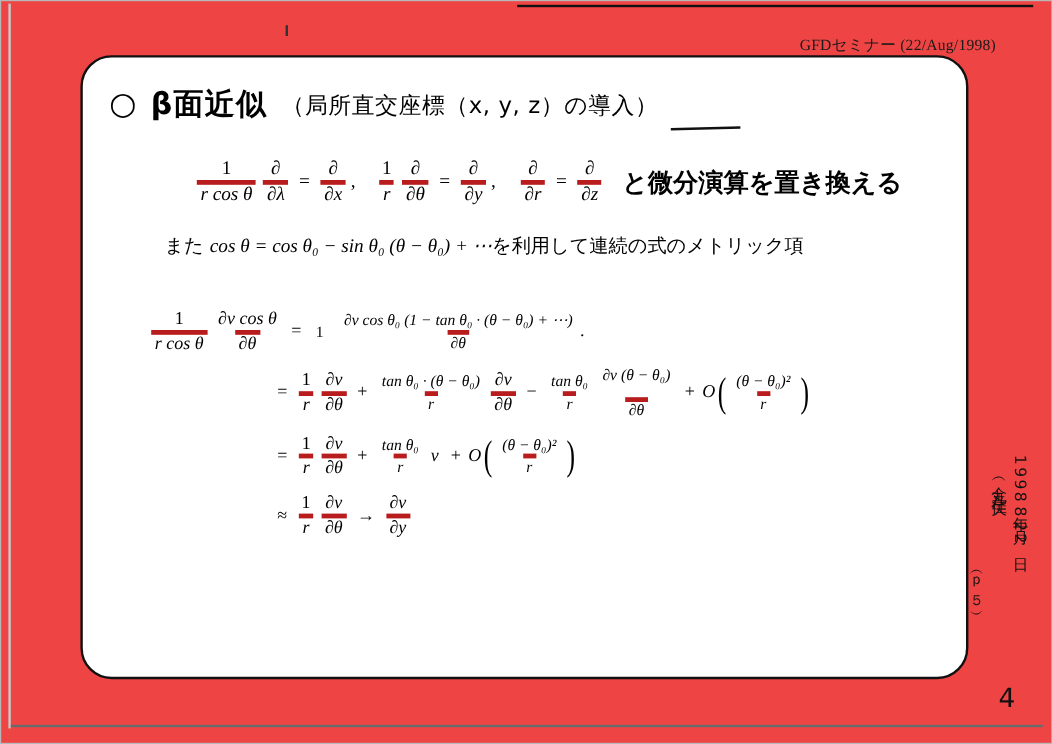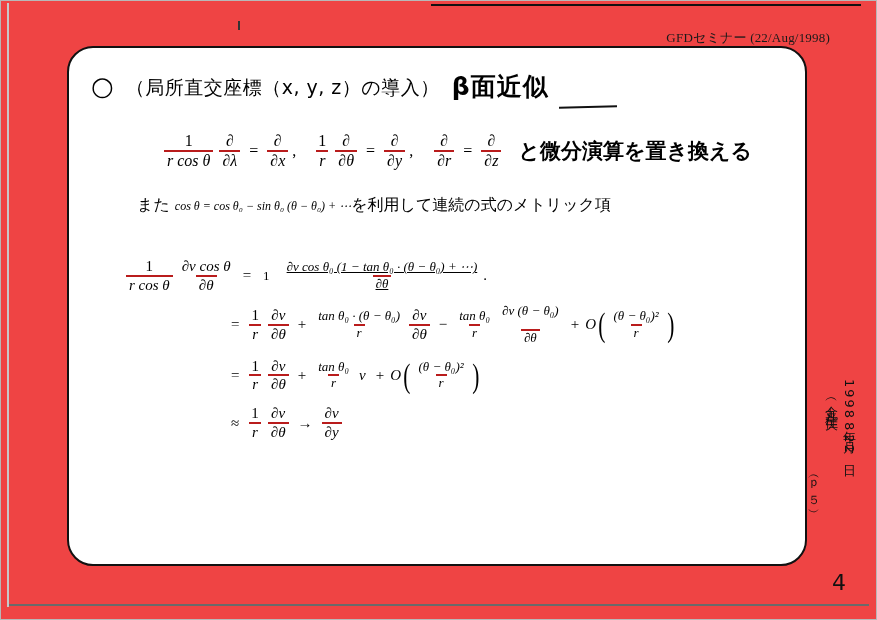--- a/index.html
+++ b/index.html
@@ -119,21 +119,21 @@
   .it { font-style: italic; }
   .frac {
     display: inline-flex;
     flex-direction: column;
     align-items: center;
     vertical-align: middle;
     margin: 0 3px;
     line-height: 1.12;
   }
   .frac > .num { padding: 0 3px; }
-  .frac > .den { padding: 0 3px; border-top: 2px solid #b91c1c; }
+  .frac > .den { padding: 0 3px; border-top: 4px solid #b91c1c; }
   .paren-big {
     display: inline-block;
     font-size: 2.3em;
     font-weight: 300;
     vertical-align: middle;
     transform: scaleX(0.62);
     line-height: 0.6;
   }
 
   
@@ -160,21 +160,21 @@
     position: absolute;
     left: 68px;
     top: 143px;
     width: 660px;
     font-family: "DejaVu Sans", sans-serif;
     font-size: 16px;
     line-height: 1.75;
   }
   #text-line2 .inline-math {
     font-family: "Liberation Serif", serif;
-    font-size: 12px;
+    font-size: 16px;
   }
 
   
   #eq-block {
     position: absolute;
     left: 54px;
     top: 210px;
     width: 670px;
     font-size: 15px;
   }
@@ -226,22 +226,22 @@
   <div class="scan-line" id="artifact-tick"></div>
   <div class="scan-line" id="artifact-left-edge"></div>
   <div class="scan-line" id="artifact-bottom"></div>
 
   <div id="header-note">GFDセミナー  (22/Aug/1998)</div>
 
   <div id="slide-box">
 
     <div id="title-row">
       <span id="title-bullet">○</span>
+      <span id="title-main">β面近似</span>
       <span id="title-paren">（局所直交座標（x, y, z）の導入）</span>
-      <span id="title-main">β面近似</span>
     </div>
     <div id="title-underline"></div>
 
     <div id="eq-line1" class="math">
       <span class="grp">
         <span class="frac">
           <span class="num">1</span>
           <span class="den it">r cos θ</span>
         </span>
         <span class="frac">
@@ -302,21 +302,21 @@
           </span>
           <span class="frac">
             <span class="num it">∂v cos θ</span>
             <span class="den it">∂θ</span>
           </span>
         </span>
         <span class="rel">=</span>
         <span class="frac" style="font-size:13px;">
           <span class="num">1</span>
         </span>
-        <span class="frac" style="font-size:13px;margin-left:8px;text-decoration:underline;">
+        <span class="frac" style="font-size:13px;margin-left:8px;">
           <span class="num it">∂v cos θ₀ (1 − tan θ₀ · (θ − θ₀) + ⋯)</span>
           <span class="den it">∂θ</span>
         </span>
         <span>.</span>
       </div>
 
       <div class="eq-row" style="margin-top:10px;">
         <span class="lead"></span>
         <span class="rel">=</span>
         <span class="frac">

